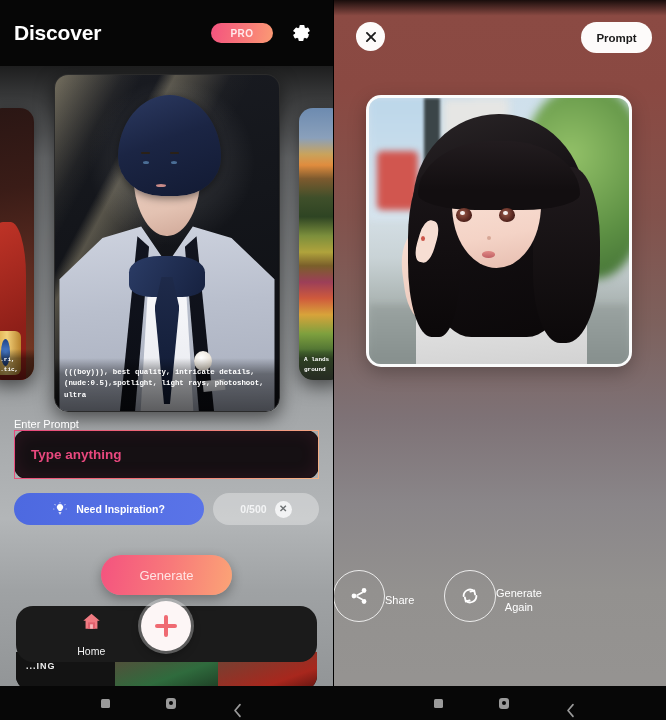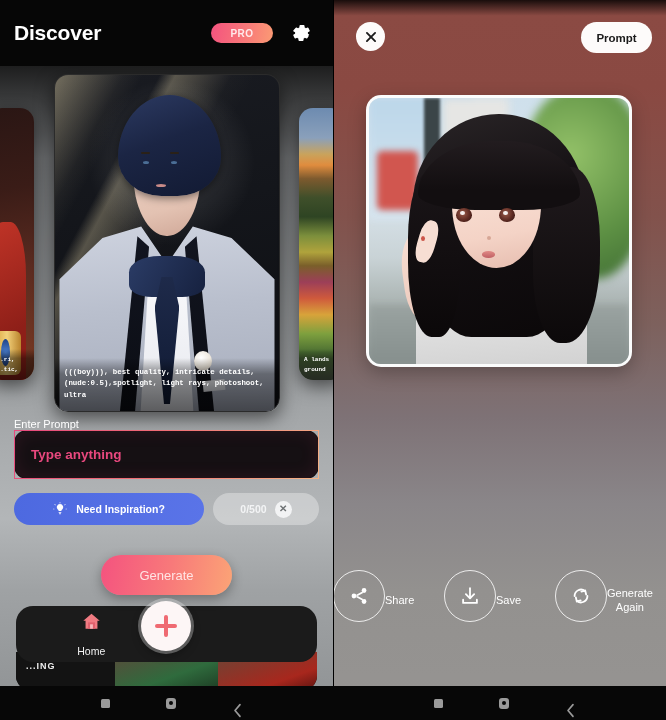--- a/index.html
+++ b/index.html
@@ -480,30 +480,20 @@
             <circle cx="17.5" cy="6" r="2.6"></circle>
               <circle cx="6.5" cy="12" r="2.6"></circle>
               <circle cx="17.5" cy="18" r="2.6"></circle>
             <path d="M8.6 10.9l7-3.8.9 1.6-7 3.8zM8.6 13.1l7 3.8.9-1.6-7-3.8z"></path>
           </svg>
         </div>
         <div class="act-label">Share</div>
       </div>
       <div class="act">
         <div class="act-circle">
-          <svg width="22" height="22" viewBox="0 0 24 24" fill="none" stroke="#ffffff" stroke-width="2" stroke-linecap="round" stroke-linejoin="round">
-            <line x1="12" y1="3.5" x2="12" y2="14"></line>
-              <polyline points="7.5,10 12,14.5 16.5,10"></polyline>
-            <polyline points="4.5,16 4.5,19.5 19.5,19.5 19.5,16"></polyline>
-          </svg>
-        </div>
-        <div class="act-label">Save</div>
-      </div>
-      <div class="act">
-        <div class="act-circle">
           <svg width="22" height="22" viewBox="0 0 24 24" fill="none" stroke="#ffffff" stroke-width="2" stroke-linecap="round">
             <path d="M19 12a7 7 0 01-11.4 5.4"></path>
               <polyline points="6.4,13.6 7.4,17.8 11.6,16.8"></polyline>
             <path d="M5 12a7 7 0 0111.4-5.4"></path>
               <polyline points="17.6,10.4 16.6,6.2 12.4,7.2"></polyline>
           </svg>
         </div>
         <div class="act-label">
           <span>Generate</span><br><span>Again</span>
         </div>

